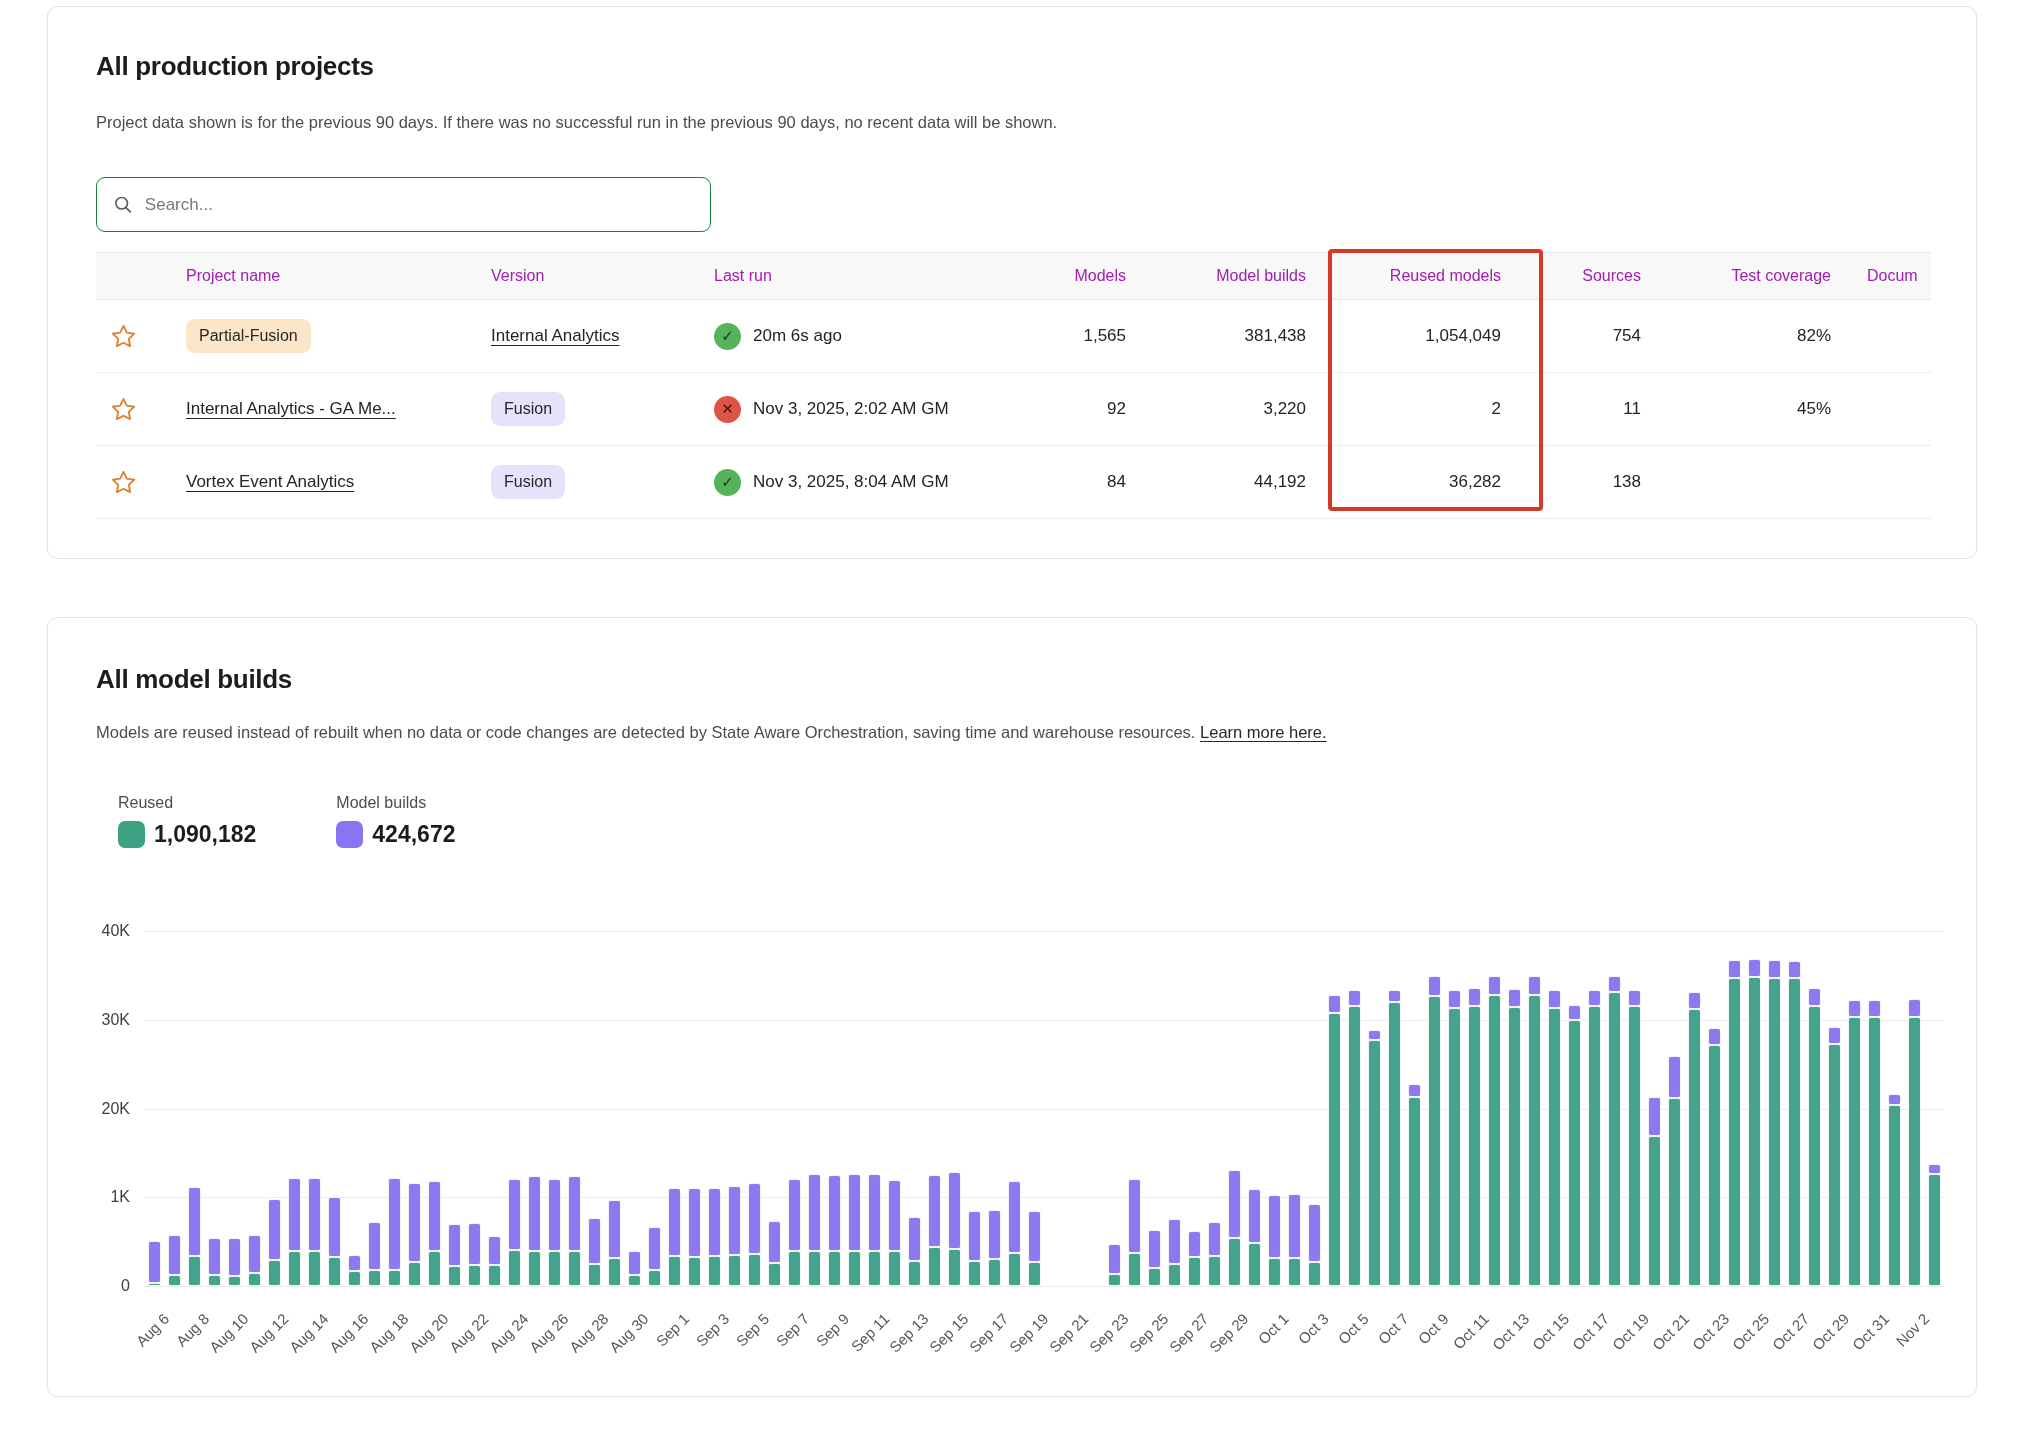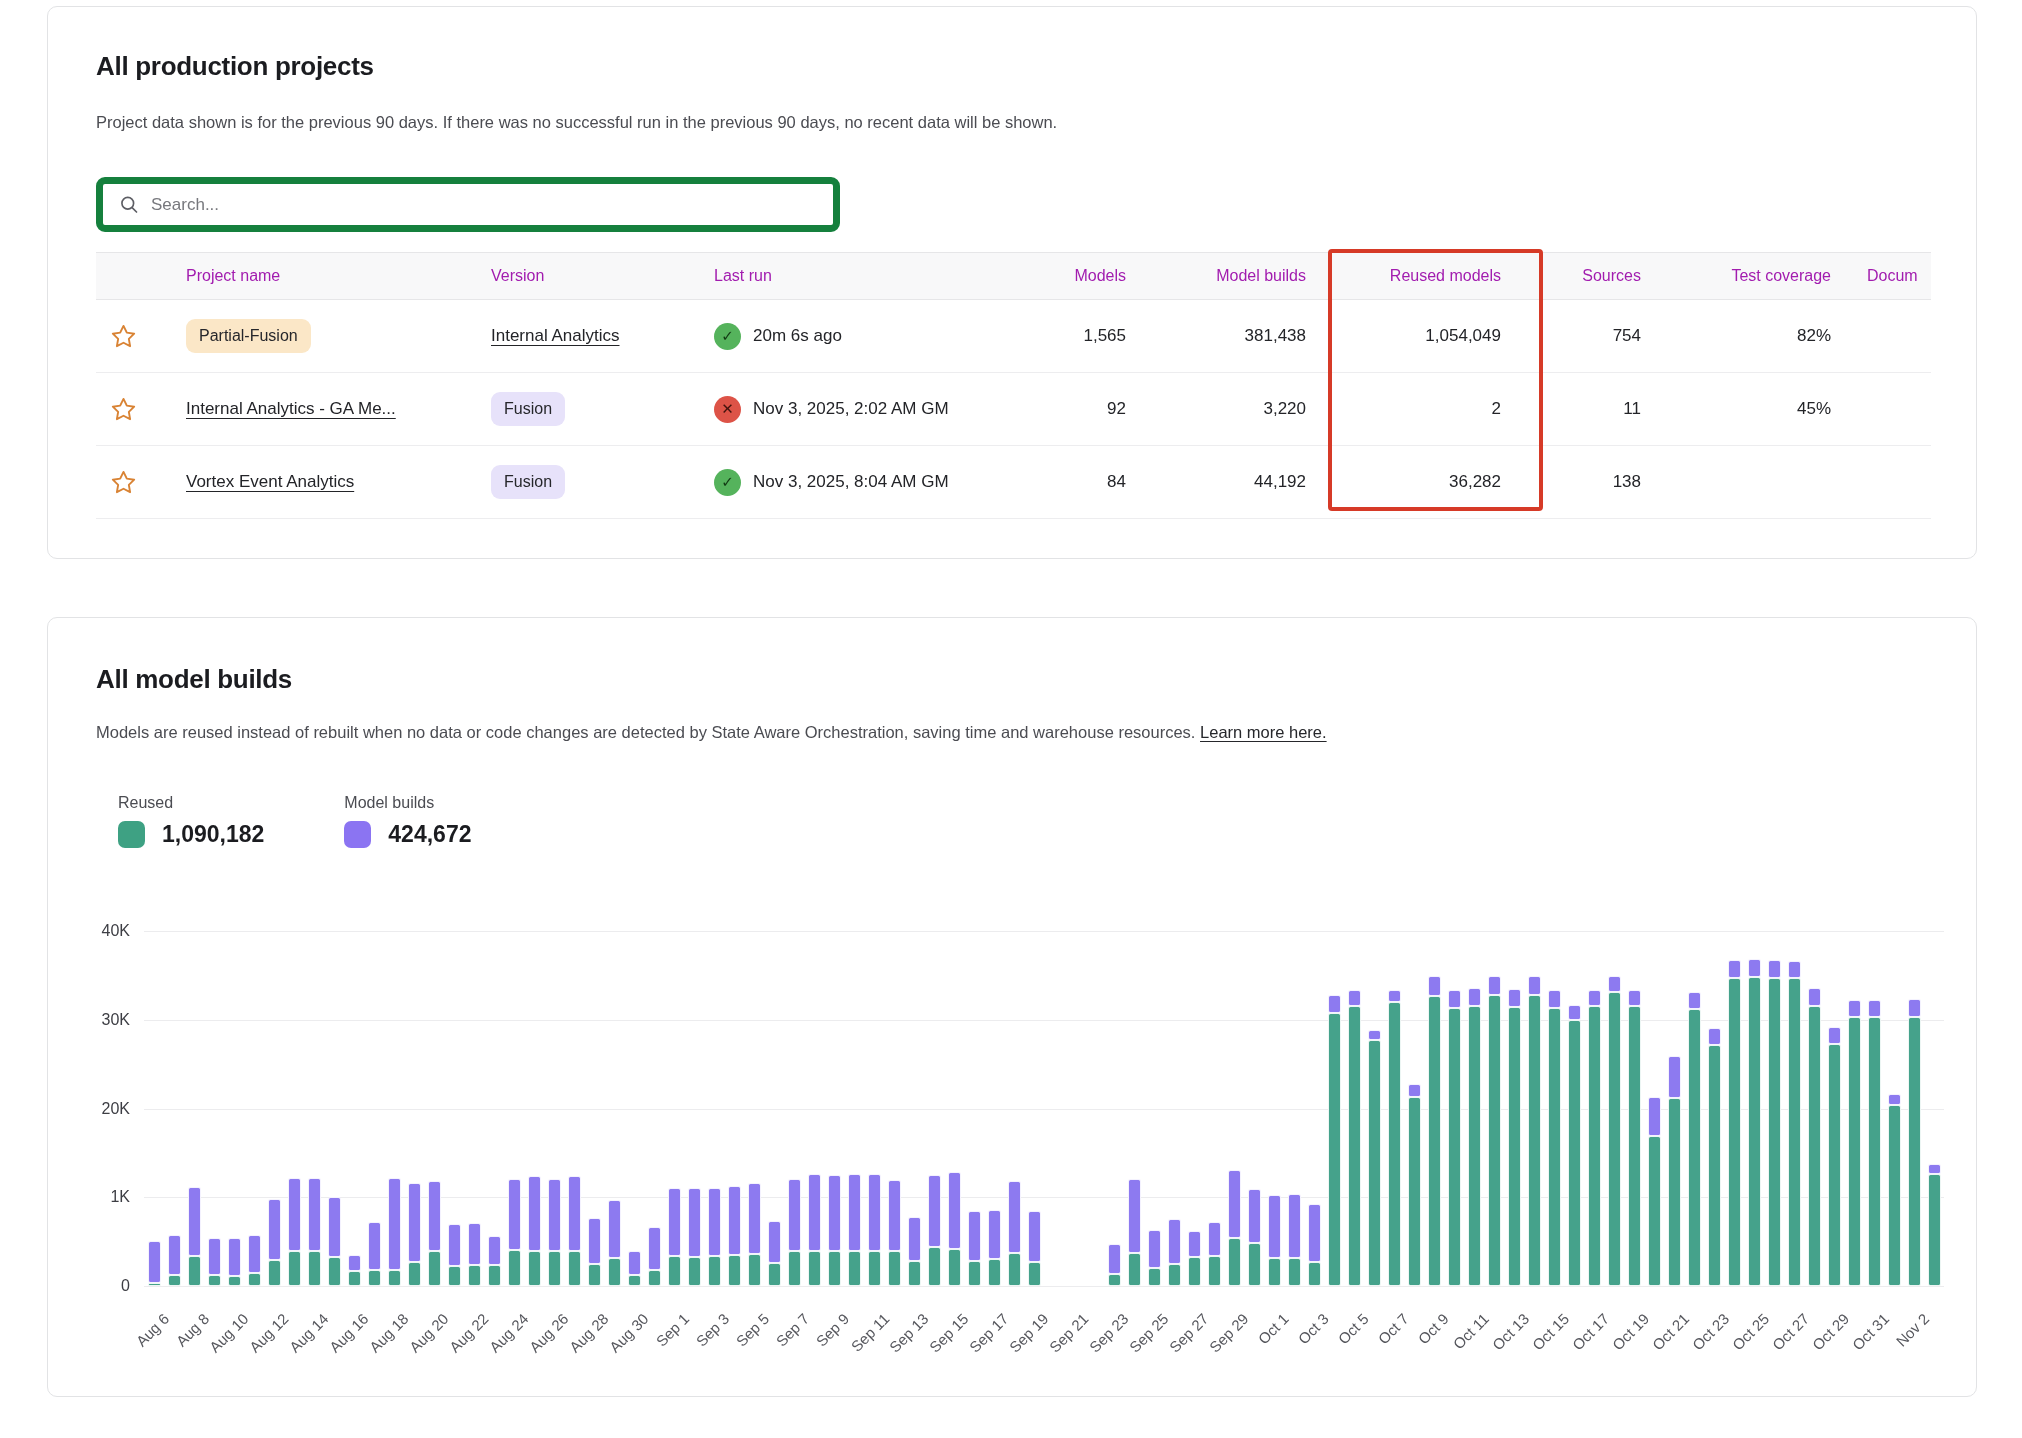--- a/index.html
+++ b/index.html
@@ -7,22 +7,22 @@
     font-family:"Liberation Sans","DejaVu Sans",sans-serif; color:#232428; }
   .page { position:relative; width:2022px; height:1438px; overflow:hidden; }
   .card { position:absolute; background:#fff; border:1px solid #e2e3e5; border-radius:10px; }
   #card-projects { left:47px; top:6px; width:1930px; height:553px; }
   #card-builds   { left:47px; top:617px; width:1930px; height:780px; }
   .card-title { position:absolute; left:48px; font-size:26px; font-weight:bold; color:#1b1c20; letter-spacing:-0.3px; }
   .card-sub { position:absolute; left:48px; font-size:16.5px; color:#4b4c52; white-space:nowrap; }
   .card-sub a { color:#26272b; font-weight:500; text-decoration:underline; text-underline-offset:3px; cursor:pointer; }
 
   
-  .search-box { position:absolute; left:48px; top:170px; width:744px; height:55px;
-    border:7px solid #15803d; border-radius:9px; display:flex; align-items:center; padding:0 16px; gap:12px; background:#fff; }
+  .search-box { position:absolute; left:48px; top:170px; width:615px; height:55px;
+    border:1px solid #15803d; border-radius:9px; display:flex; align-items:center; padding:0 16px; gap:12px; background:#fff; }
   .search-box input { border:none; outline:none; font-size:17px; color:#232428; width:100%;
     font-family:"Liberation Sans","DejaVu Sans",sans-serif; }
   .search-box input::placeholder { color:#77787d; }
 
   
   .table-clip { position:absolute; left:48px; top:245px; width:1835px; overflow:hidden; }
   .tgrid { display:grid; grid-template-columns:90px 305px 223px 300px 112px 180px 195px 140px 190px 300px; width:2035px; }
   .thead { background:#f8f8f9; border-top:1px solid #e6e6e8; border-bottom:1px solid #e6e6e8; }
   .th { height:46px; display:flex; align-items:center; font-size:16px; color:#a21caf; }
   .th.num { justify-content:flex-end; }
@@ -45,21 +45,21 @@
     border:4px solid #d63a27; border-radius:4px; pointer-events:none; }
 
   
   .env-select { position:absolute; left:1595px; top:92px; width:285px; height:45px; border:1px solid #94959a;
     border-radius:11px; display:flex; align-items:center; padding:0 16px; gap:10px; cursor:pointer; background:#fff; }
   .env-select .lbl { font-size:17px; color:#26272b; }
   .env-select .val { font-size:17px; color:#1b1c20; font-weight:500; flex:1; }
 
   .legend { position:absolute; left:70px; top:176px; display:flex; gap:80px; }
   .legend-item .l-label { font-size:16px; color:#4b4c52; margin-bottom:9px; }
-  .legend-item .l-row { display:flex; align-items:center; gap:17px; }
+  .legend-item .l-row { display:flex; align-items:center; gap:9px; }
   .legend-item .swatch { width:27px; height:27px; border-radius:7px; }
   .legend-item .l-value { font-size:23px; font-weight:bold; color:#1b1c20; }
 
   .plot { position:absolute; left:96px; top:313px; width:1800px; height:355px; }
   .gridline { position:absolute; left:0; width:100%; height:1px; background:#ececee; }
   .ytick { position:absolute; right:100%; margin-right:14px; width:60px; text-align:right;
     font-size:16px; color:#3d3e44; transform:translateY(-50%); }
   .bar-seg { position:absolute; border:1.5px solid rgba(255,255,255,0.9); border-radius:2.5px; }
   .xlabels { position:absolute; left:96px; top:680px; width:1800px; height:70px; }
   .xanchor { position:absolute; width:0; height:0; }

